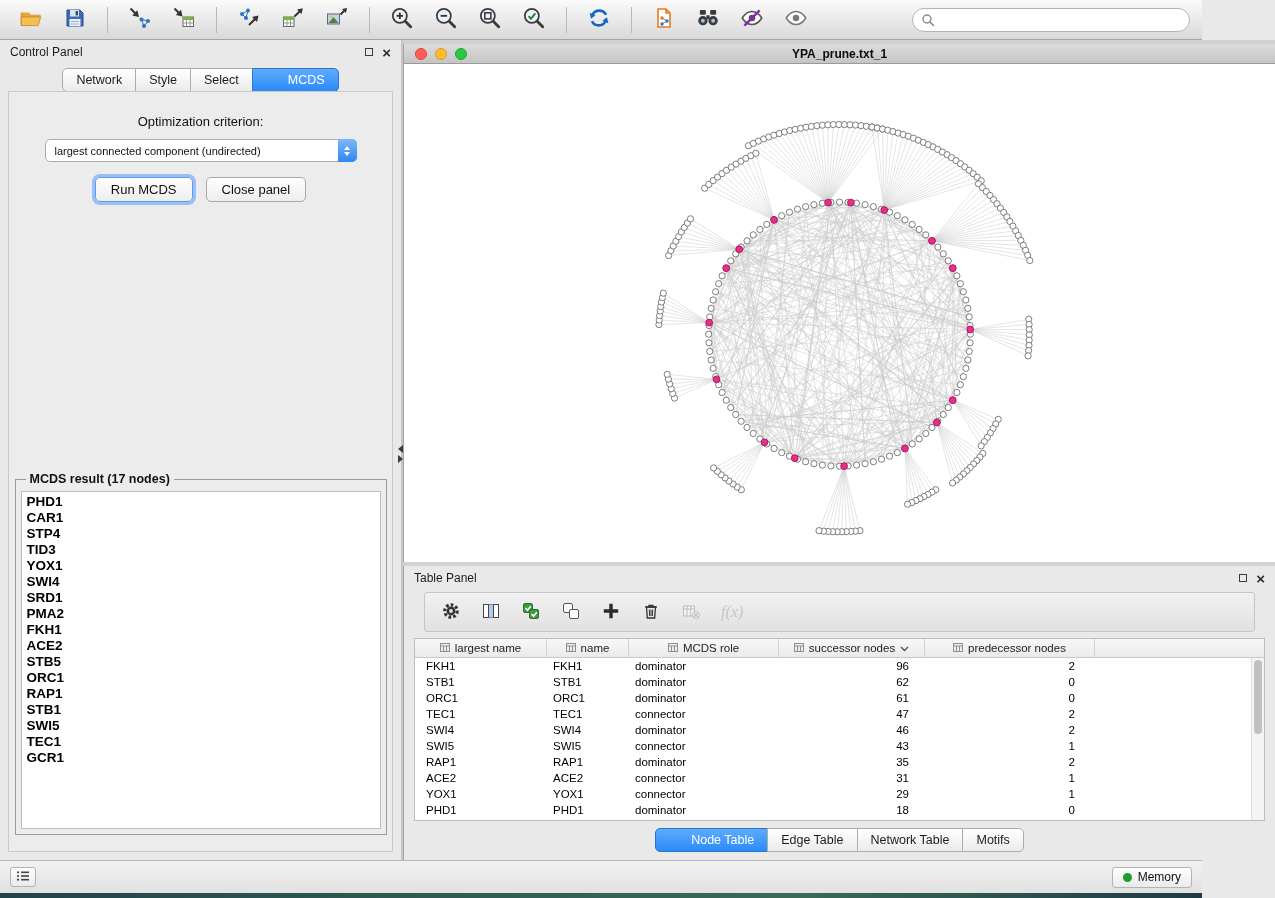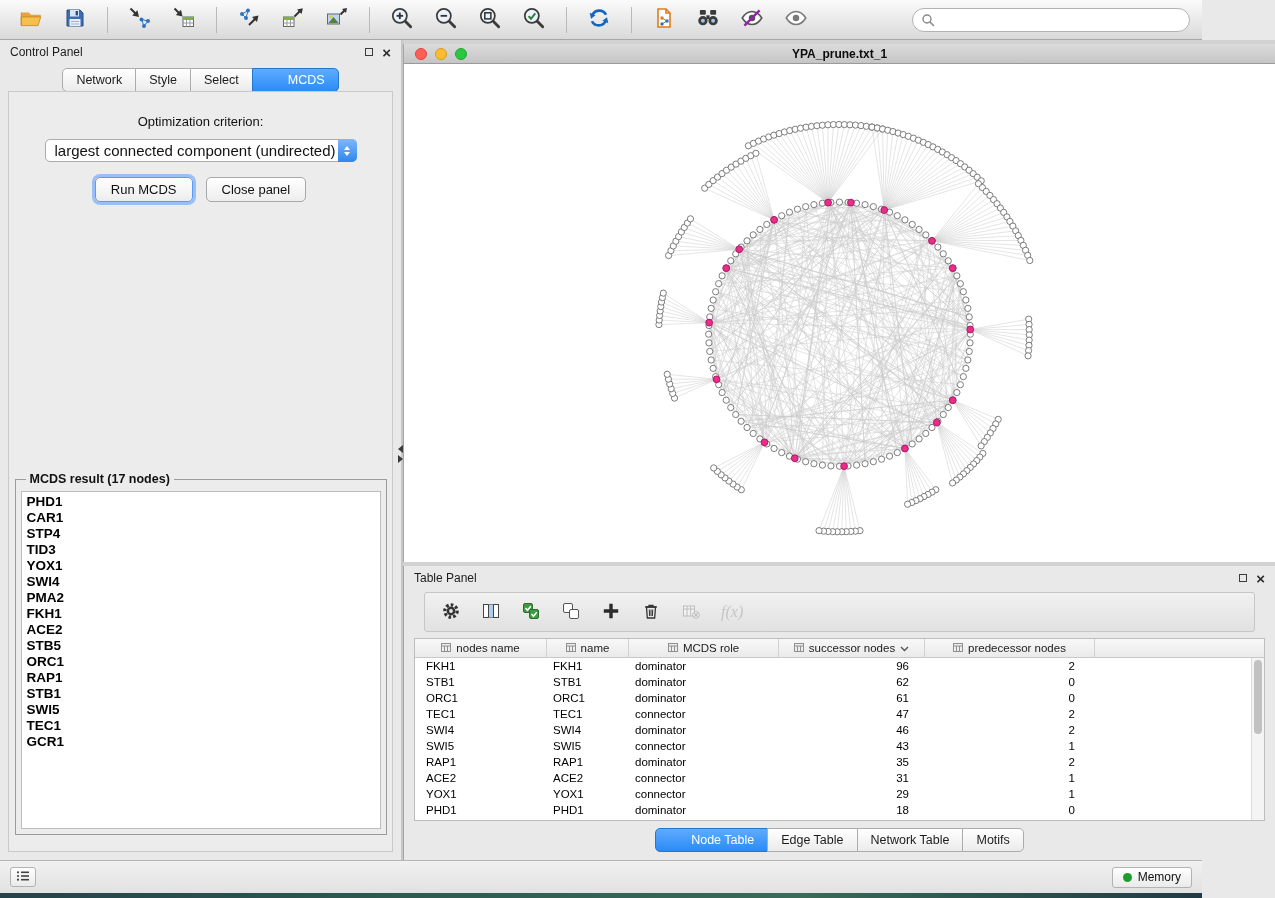--- a/index.html
+++ b/index.html
@@ -25,21 +25,21 @@
   .tabs-row{display:flex;justify-content:center;padding:4px 0 0;flex:none;}
   .seg{display:inline-flex;border-radius:10px;}
   .seg-btn{font-family:inherit;font-size:12.5px;padding:4px 13px;background:linear-gradient(#ffffff,#ebebeb);border:1px solid #acacac;margin-left:-1px;color:#1c1c1c;}
   .seg-btn.first{border-radius:5px 0 0 5px;margin-left:0;}
   .seg-btn.last{border-radius:0 5px 5px 0;}
   .seg-btn.active{background:linear-gradient(#5fabfd,#2a8bf8);color:#fff;border-color:#2576cd;padding-left:35px;}
 
   .cp-content{flex:1;margin:-1px 8px 8px;border:1px solid #c9c9c9;background:#ececec;display:flex;flex-direction:column;align-items:center;padding:16px 12px 10px;}
   .opt-label{font-size:13px;margin:6px 0 10px;}
   .combo{width:312px;height:23px;background:#fff;border:1px solid #ababab;border-radius:5px;display:flex;align-items:center;}
-  .combo-text{font-size:15px;padding-left:9px;flex:1;white-space:nowrap;overflow:hidden;}
+  .combo-text{font-size:11px;padding-left:9px;flex:1;white-space:nowrap;overflow:hidden;}
   .combo-step{width:19px;height:23px;margin:-1px -1px -1px 0;border-radius:0 5px 5px 0;background:linear-gradient(#7db8fa,#2f86ef);display:flex;flex-direction:column;align-items:center;justify-content:center;gap:2px;flex:none;}
   .combo-step i{width:0;height:0;border-left:3.5px solid transparent;border-right:3.5px solid transparent;display:block;}
   .combo-step .up{border-bottom:4.5px solid #fff;}
   .combo-step .dn{border-top:4.5px solid #fff;}
   .btn-row{display:flex;gap:13px;margin:15px 0 0;}
   .btn{font-family:inherit;font-size:13px;padding:4px 15px;background:linear-gradient(#ffffff,#ededed);border:1px solid #a9a9a9;border-radius:5px;color:#111;}
   .btn.focus-ring{box-shadow:0 0 0 3px rgba(86,157,255,.55);border-color:#5b9bf0;}
   .result-box{margin-top:auto;margin-bottom:6px;width:372px;border:1px solid #9b9b9b;padding:5px;background:transparent;font-weight:bold;}
   .result-box legend{font-size:12.5px;padding:0 4px;margin-left:5px;}
   .result-list{width:100%;height:338px;background:#fff;border:1px solid #bdbdbd;overflow:hidden;padding:2px 5px;font-size:13.5px;line-height:16px;color:#000;}
@@ -288,20 +288,21 @@
         </div>
         <fieldset class="result-box">
           <legend>MCDS result (17 nodes)</legend>
           <div class="result-list">
               <div class="mcds-item">PHD1</div>
               <div class="mcds-item">CAR1</div>
               <div class="mcds-item">STP4</div>
               <div class="mcds-item">TID3</div>
               <div class="mcds-item">YOX1</div>
               <div class="mcds-item">SWI4</div>
+              <div class="mcds-item">SRD1</div>
               <div class="mcds-item">PMA2</div>
               <div class="mcds-item">FKH1</div>
               <div class="mcds-item">ACE2</div>
               <div class="mcds-item">STB5</div>
               <div class="mcds-item">ORC1</div>
               <div class="mcds-item">RAP1</div>
               <div class="mcds-item">STB1</div>
               <div class="mcds-item">SWI5</div>
               <div class="mcds-item">TEC1</div>
               <div class="mcds-item">GCR1</div>
@@ -1215,21 +1216,21 @@
 
         <div class="table-wrap">
           <div class="thead">
             <div class="th hc0">
               <span><svg width="10" height="9" viewBox="0 0 10 9">
                     <rect x="0.5" y="0.5" width="9" height="8" fill="#eee" stroke="#909090"></rect>
                     <line x1="0.5" y1="3" x2="9.5" y2="3" stroke="#909090"></line>
                     <line x1="3.5" y1="3" x2="3.5" y2="8.5" stroke="#909090"></line>
                     <line x1="6.5" y1="3" x2="6.5" y2="8.5" stroke="#909090"></line>
                   </svg></span>
-              <span>nodes name</span>
+              <span>largest name</span>
             </div>
             <div class="th hc1">
               <span><svg width="10" height="9" viewBox="0 0 10 9">
                     <rect x="0.5" y="0.5" width="9" height="8" fill="#eee" stroke="#909090"></rect>
                     <line x1="0.5" y1="3" x2="9.5" y2="3" stroke="#909090"></line>
                     <line x1="3.5" y1="3" x2="3.5" y2="8.5" stroke="#909090"></line>
                     <line x1="6.5" y1="3" x2="6.5" y2="8.5" stroke="#909090"></line>
                   </svg></span>
               <span>name</span>
             </div>

